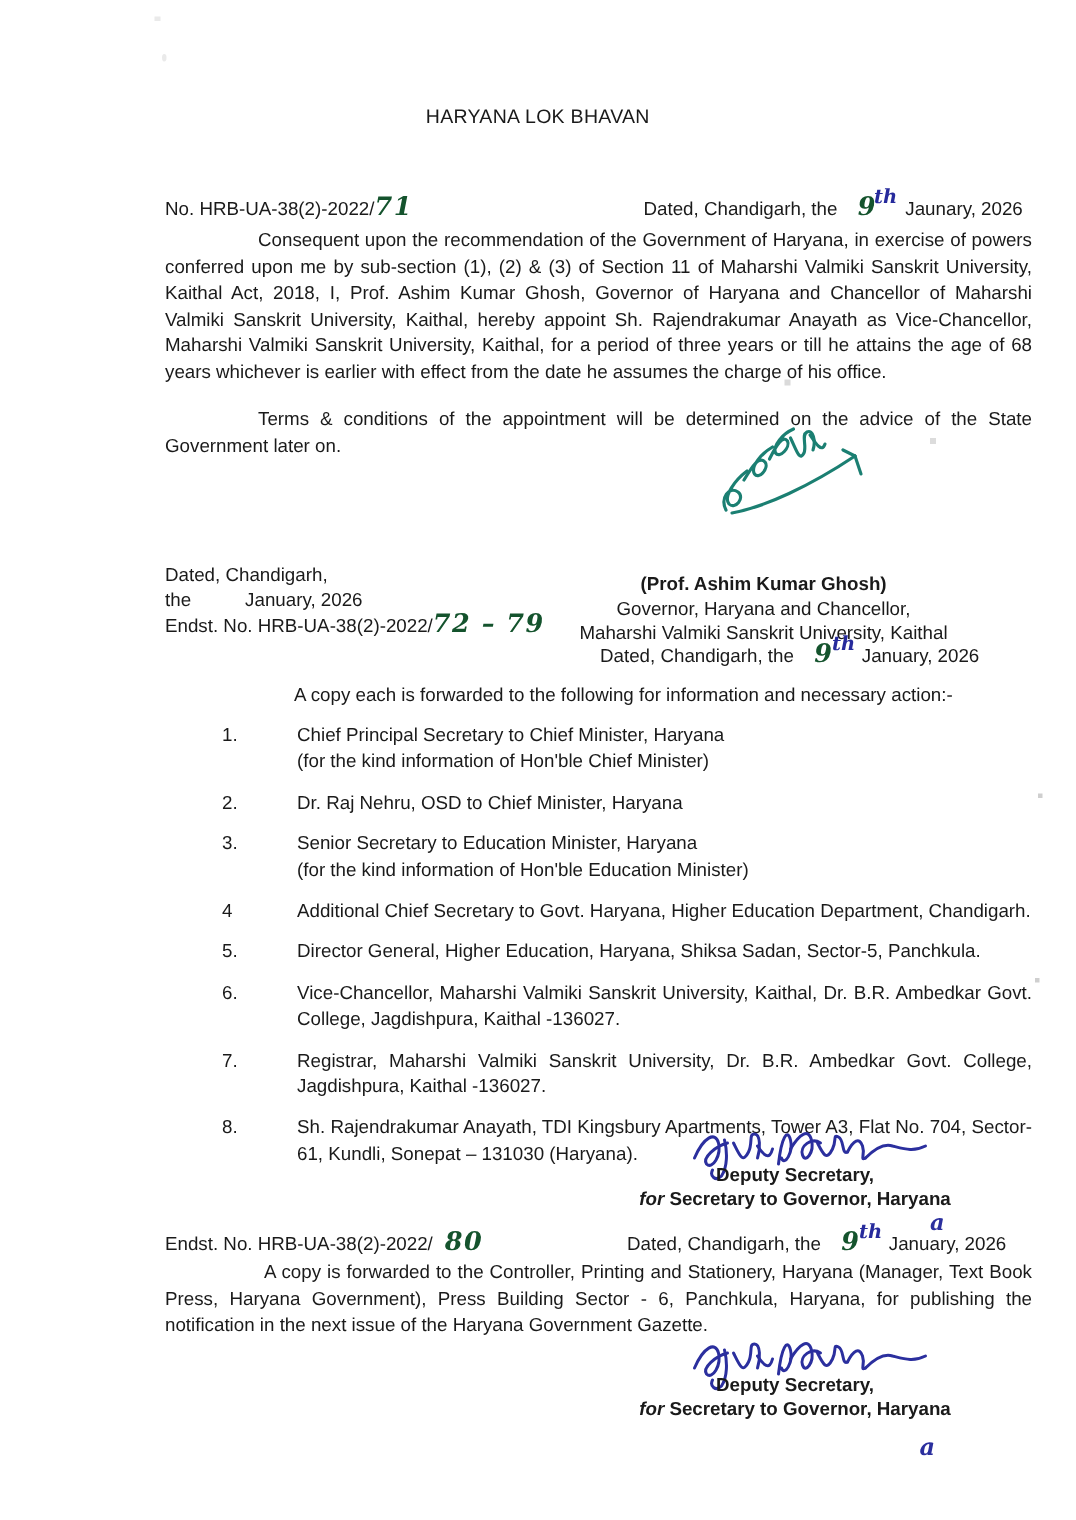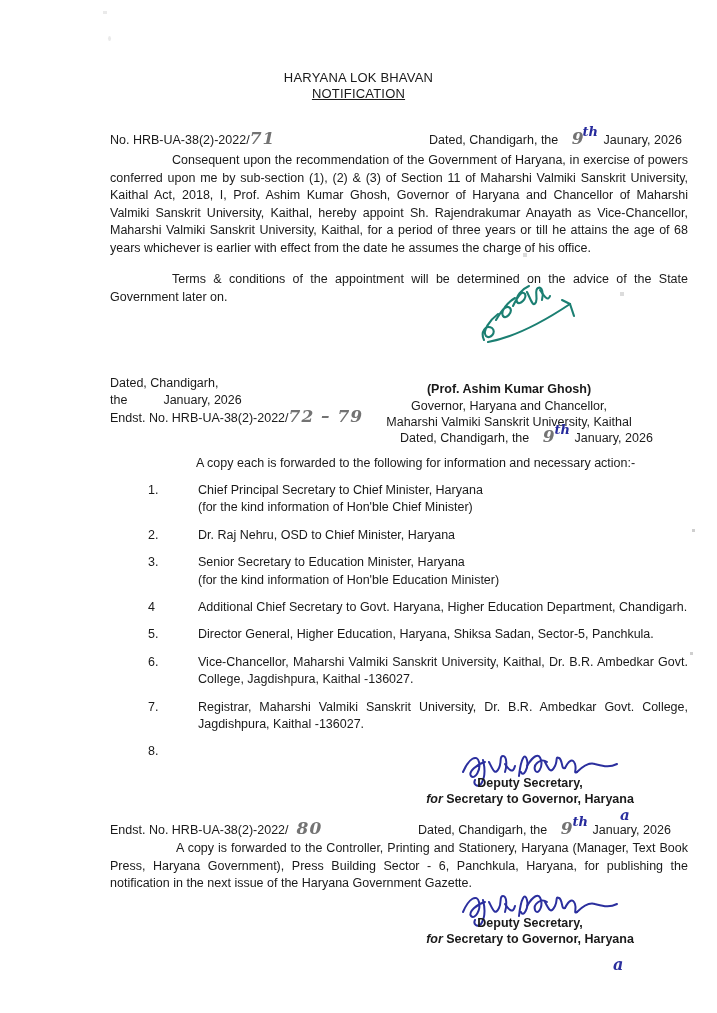--- a/index.html
+++ b/index.html
@@ -44,21 +44,21 @@
     position: absolute;
     font-size: 12.5px;
   }
   .refline { left: 110px; top: 128px; }
   .dateline { left: 418px; top: 128px; margin-left: 11px; }
   .dateline2 { left: 400px; top: 426px; }
   .dateline3 { left: 418px; top: 818px; }
 
   .hand {
     font-family: "DejaVu Serif", serif;
-    color: #737373;
+    color: #14532d;
     font-style: italic;
     font-weight: bold;
   }
   .hand-num { font-size: 17px; letter-spacing: 1px; }
   .sup {
     position: absolute;
     font-family: "DejaVu Serif", serif;
     color: #262a9c;
     font-style: italic;
     font-weight: bold;
@@ -152,21 +152,20 @@
 <div class="page">
 
   <div class="noise-a"></div>
   <div class="noise-b"></div>
   <div class="speck1"></div>
   <div class="speck2"></div>
   <div class="speck3"></div>
   <div class="speck4"></div>
 
   <div class="hdr" id="doc-org">HARYANA LOK BHAVAN</div>
-  <div class="hdr" id="doc-type"><span>NOTIFICATION</span></div>
 
   <div class="line refline">
     <span>No. HRB-UA-38(2)-2022/</span><span class="hand hand-num">71</span>
   </div>
 
   <div class="line dateline">
     <span>Dated, Chandigarh, the</span>
     <span style="display:inline-block;width:10px"></span><span class="hand hand-num">9</span><span class="sup" style="position:relative;top:-8px;left:-2px">th</span>
     <span>Jaunary, 2026</span>
   </div>
@@ -226,21 +225,21 @@
     <li>
       <span class="num">5.</span><span>Director General, Higher Education, Haryana, Shiksa Sadan, Sector-5, Panchkula.</span>
     </li>
     <li>
       <span class="num">6.</span><span>Vice-Chancellor, Maharshi Valmiki Sanskrit University, Kaithal, Dr. B.R. Ambedkar Govt. College, Jagdishpura, Kaithal -136027.</span>
     </li>
     <li>
       <span class="num">7.</span><span>Registrar, Maharshi Valmiki Sanskrit University, Dr. B.R. Ambedkar Govt. College, Jagdishpura, Kaithal -136027.</span>
     </li>
     <li>
-      <span class="num">8.</span>
+      <span class="num">8.</span><span>Sh. Rajendrakumar Anayath, TDI Kingsbury Apartments, Tower A3, Flat No. 704, Sector-61, Kundli, Sonepat – 131030 (Haryana).</span>
     </li>
   </ol>
 
   <svg class="ink" id="deputy-signature-1" width="180" height="40" viewBox="0 0 180 40">
     <g fill="none" stroke="#2b2f9e" stroke-width="2" stroke-linecap="round" stroke-linejoin="round">
       <path d="M8 24 C14 10, 22 6, 24 14 C26 22, 20 32, 16 28 C13 24, 22 16, 30 14"></path>
       <path d="M28 12 C30 20, 30 30, 26 36 C22 40, 18 36, 20 32"></path>
       <path d="M34 14 C38 22, 40 28, 44 20 C47 14, 44 8, 48 8 C52 8, 52 18, 50 24"></path>
       <path d="M50 16 C54 22, 58 26, 60 18"></path>
       <path d="M64 28 C66 10, 70 4, 72 12 C74 20, 68 30, 66 24"></path>

